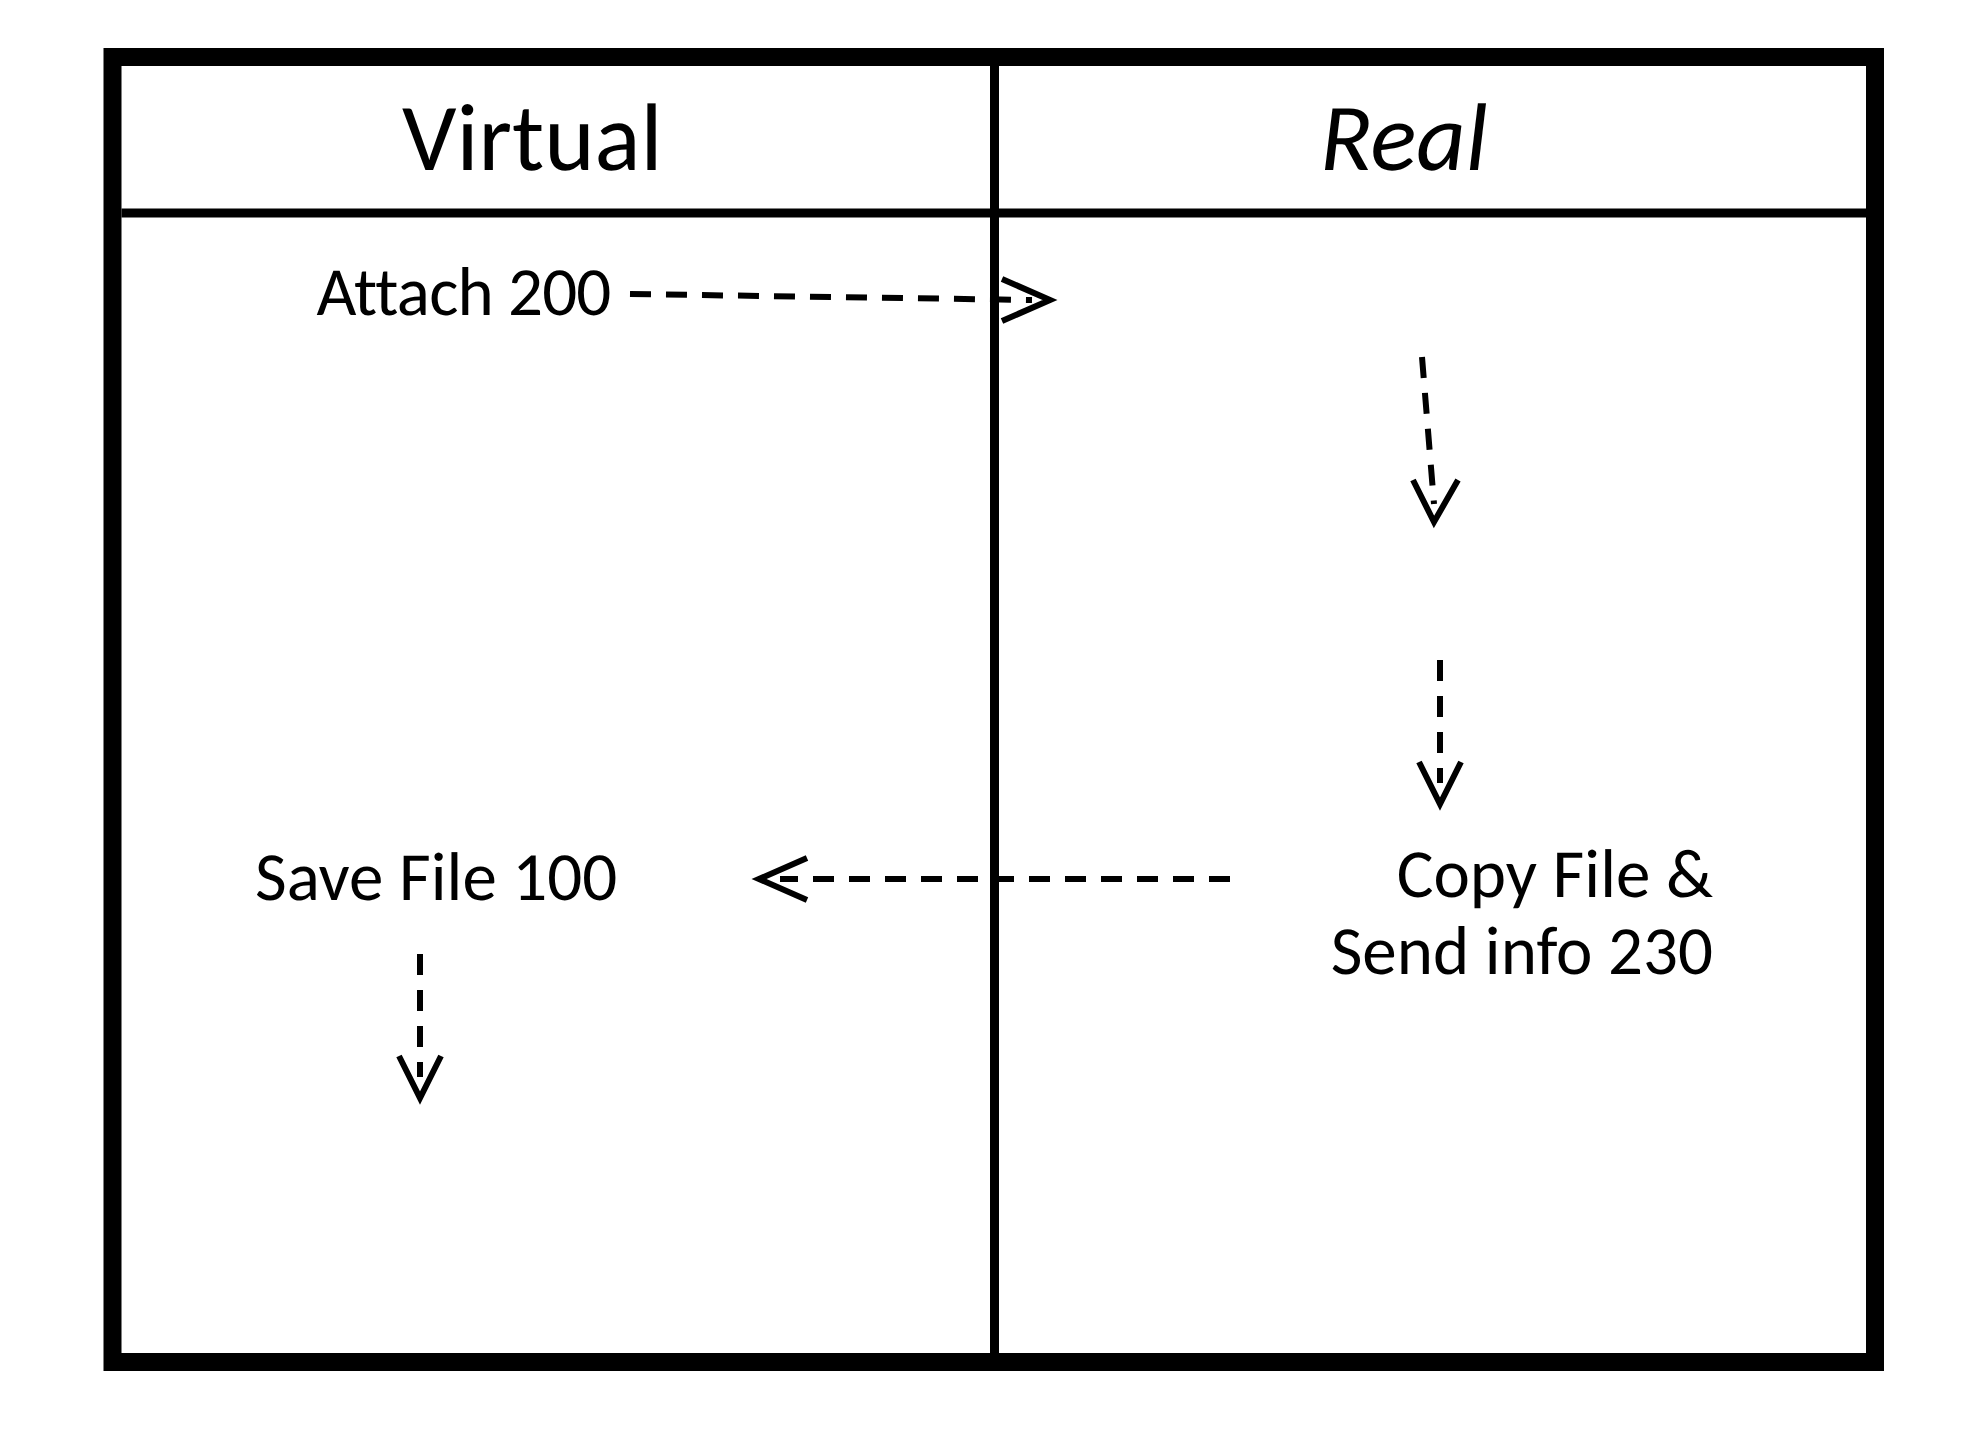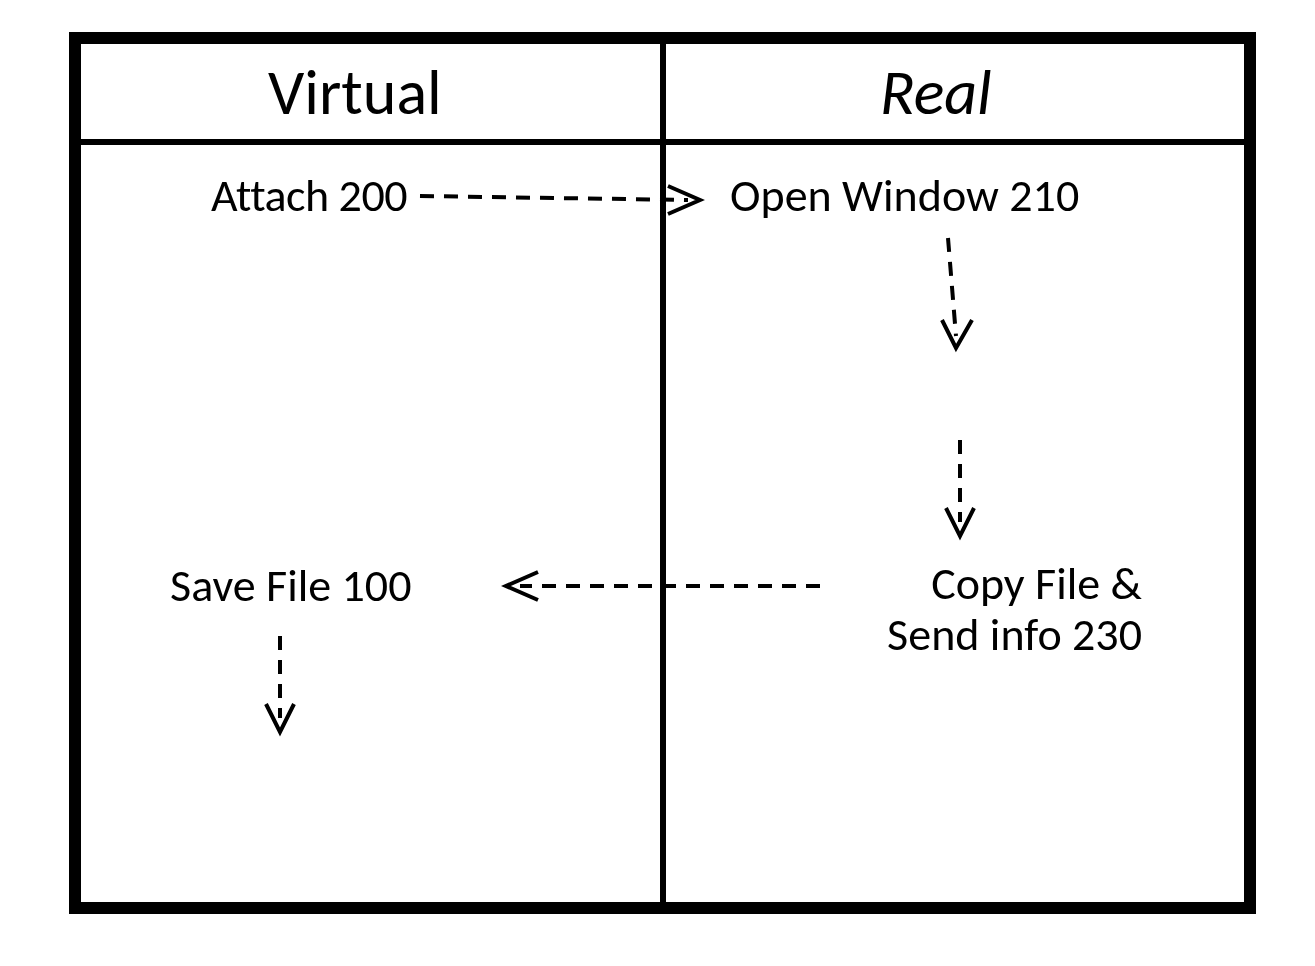--- a/index.html
+++ b/index.html
@@ -67,17 +67,16 @@
     <line x1="280" y1="636" x2="280" y2="718" stroke="#000" stroke-width="4" stroke-dasharray="14 10"></line>
     <polyline points="266,704 280,732 294,704" fill="none" stroke="#000" stroke-width="4"></polyline>
   </svg>
 
   <div class="header" style="left:268px; top:60px;">Virtual</div>
   <div class="header" style="left:880px; top:60px;font-style:italic;">Real</div>
 
   <div class="label" style="left:168px; top:170px; letter-spacing:-0.5px;margin-left:43px;">Attach   200</div>
   <div class="label" style="left:170px; top:560px;">Save File 100</div>
 
-  <div class="label" style="left:730px; top:170px;">Open Window 210</div>
   <div class="label multiline" style="left:842px; top:558px; white-space:pre-line;text-align:right;">Copy File &amp;
 Send info 230</div>
 
 </div>
 
 </body></html>

